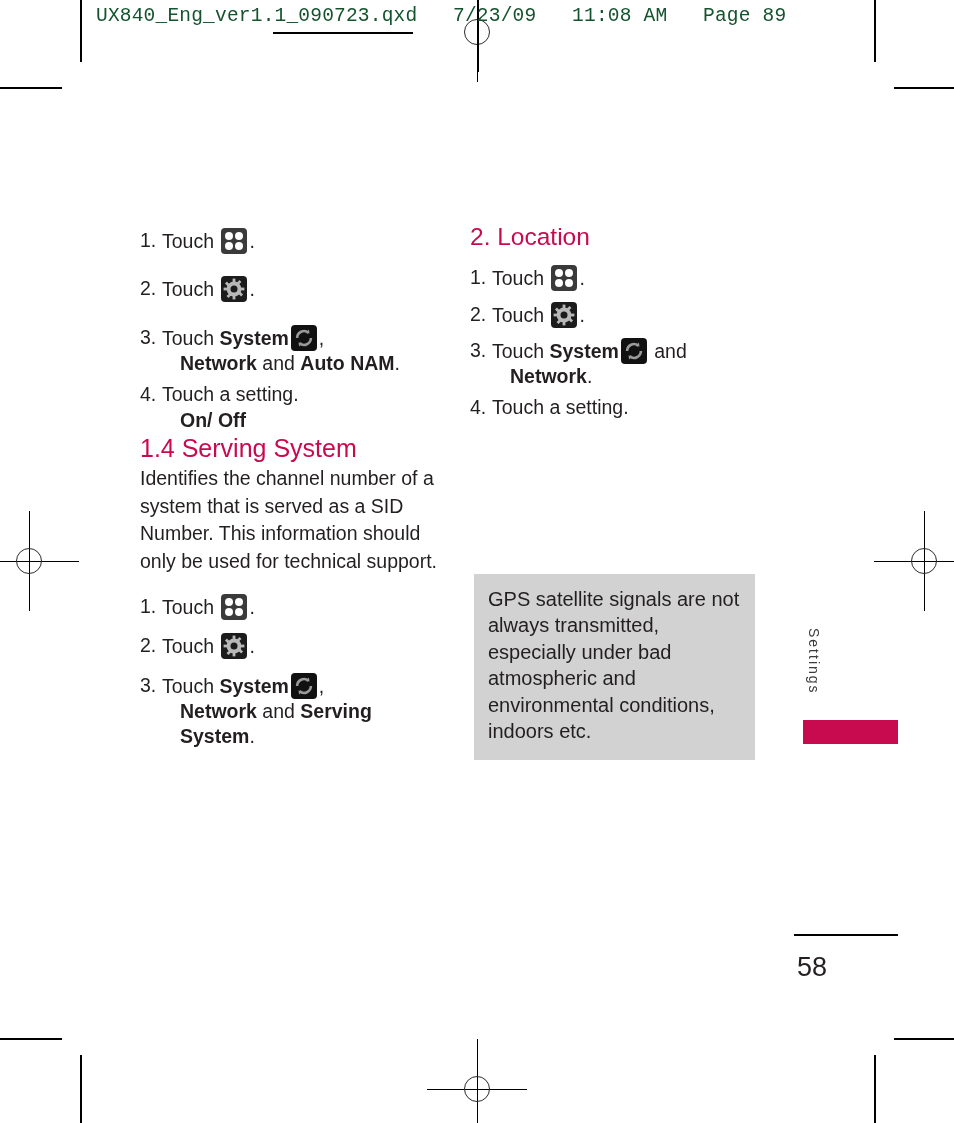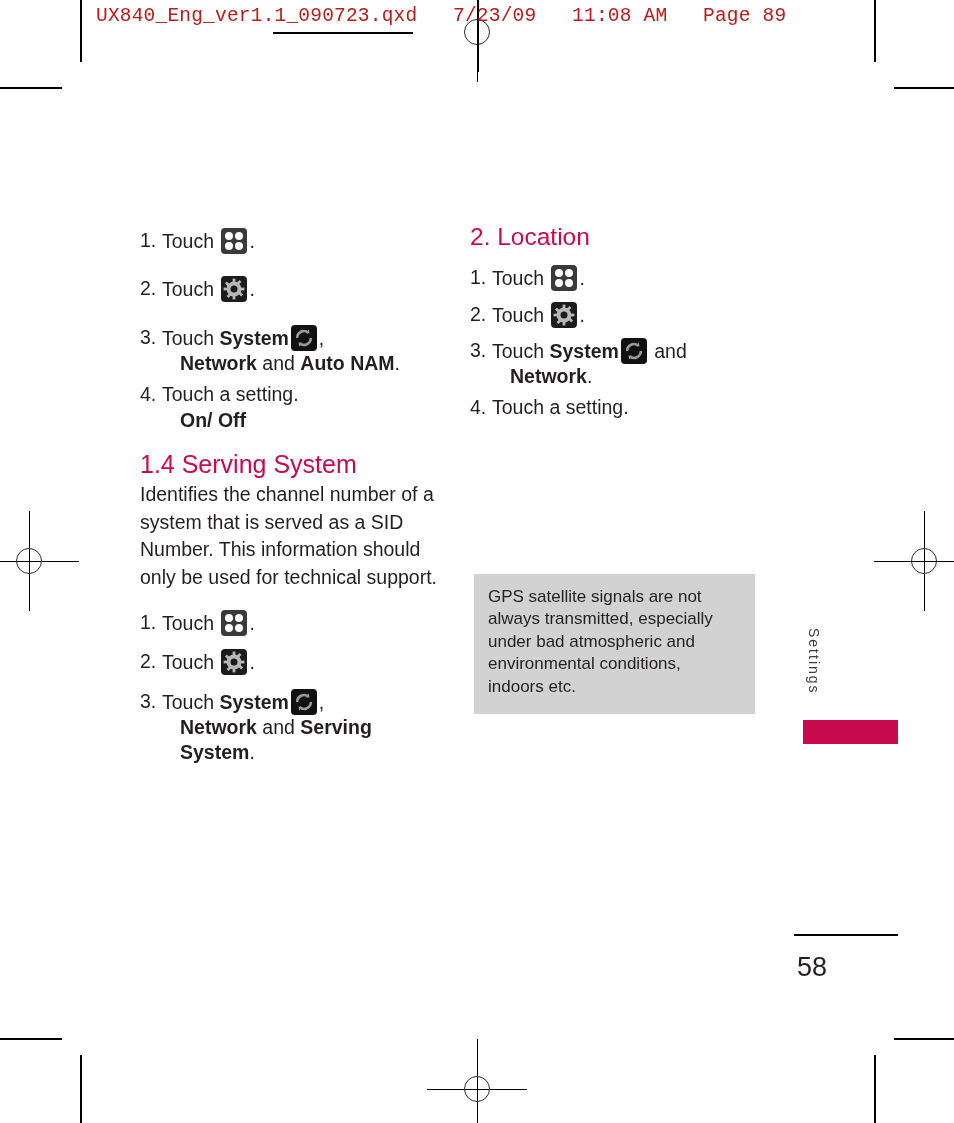--- a/index.html
+++ b/index.html
@@ -45,21 +45,21 @@
 
   
   .slug {
     position: absolute;
     left: 96px;
     top: 5px;
     font-family: "Liberation Mono", monospace;
     font-size: 19.5px;
     letter-spacing: 0.2px;
     white-space: pre;
-    color: #b91c1c;
+    color: #14532d;
   }
 
   
   .col {
     position: absolute;
     font-size: 19px;
     line-height: 1.42;
   }
   .col-left { left: 140px; top: 228px; width: 310px; }
   .col-right { left: 470px; top: 222px; width: 300px; }
@@ -138,21 +138,21 @@
     box-sizing: border-box;
   }
   .note h3 {
     margin: 0 0 4px 0;
     color: #c80a4f;
     font-size: 20px;
     font-weight: bold;
   }
   .note p {
     margin: 0;
-    font-size: 17px;
+    font-size: 20px;
     line-height: 1.32;
     color: #231f20;
   }
 
   
   .side-tab-label {
     position: absolute;
     left: 806px;
     top: 628px;
     font-size: 14px;
@@ -266,21 +266,21 @@
           </svg></span><span>,</span>
       <span class="sub"><b>Network</b><span> and </span><b>Auto NAM</b><span>.</span></span>
     </li>
     <li>
       <span class="num">4.</span>
       <span>Touch a setting.</span>
       <span class="sub"><b>On/ Off</b></span>
     </li>
   </ol>
 
-  <h2 class="section" style="margin-top:16px;">1.4 Serving System</h2>
+  <h2 class="section" style="">1.4 Serving System</h2>
   <p class="body" style="margin-top:2px;">Identifies the channel number of a system that is served as a SID Number. This information should only be used for technical support.</p>
 
   <ol class="steps" style="margin-top:18px;">
     <li style="margin-bottom:13px;">
       <span class="num">1.</span>
       <span>Touch </span><span class="ico ico-grid"><i></i><i></i><i></i><i></i></span><span>.</span>
     </li>
     <li style="margin-bottom:13px;">
       <span class="num">2.</span>
       <span>Touch </span><span class="ico ico-gear"><svg width="26" height="26" viewBox="0 0 26 26">

